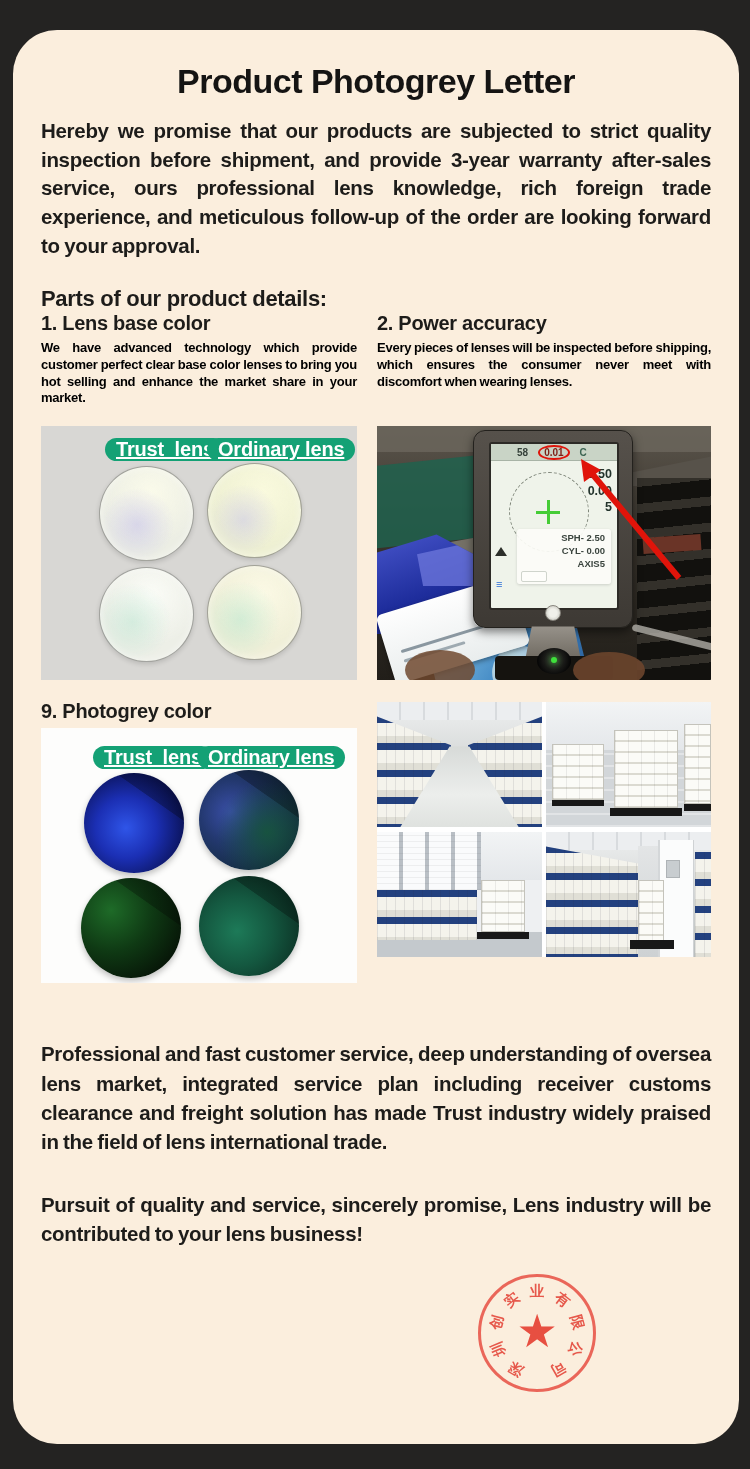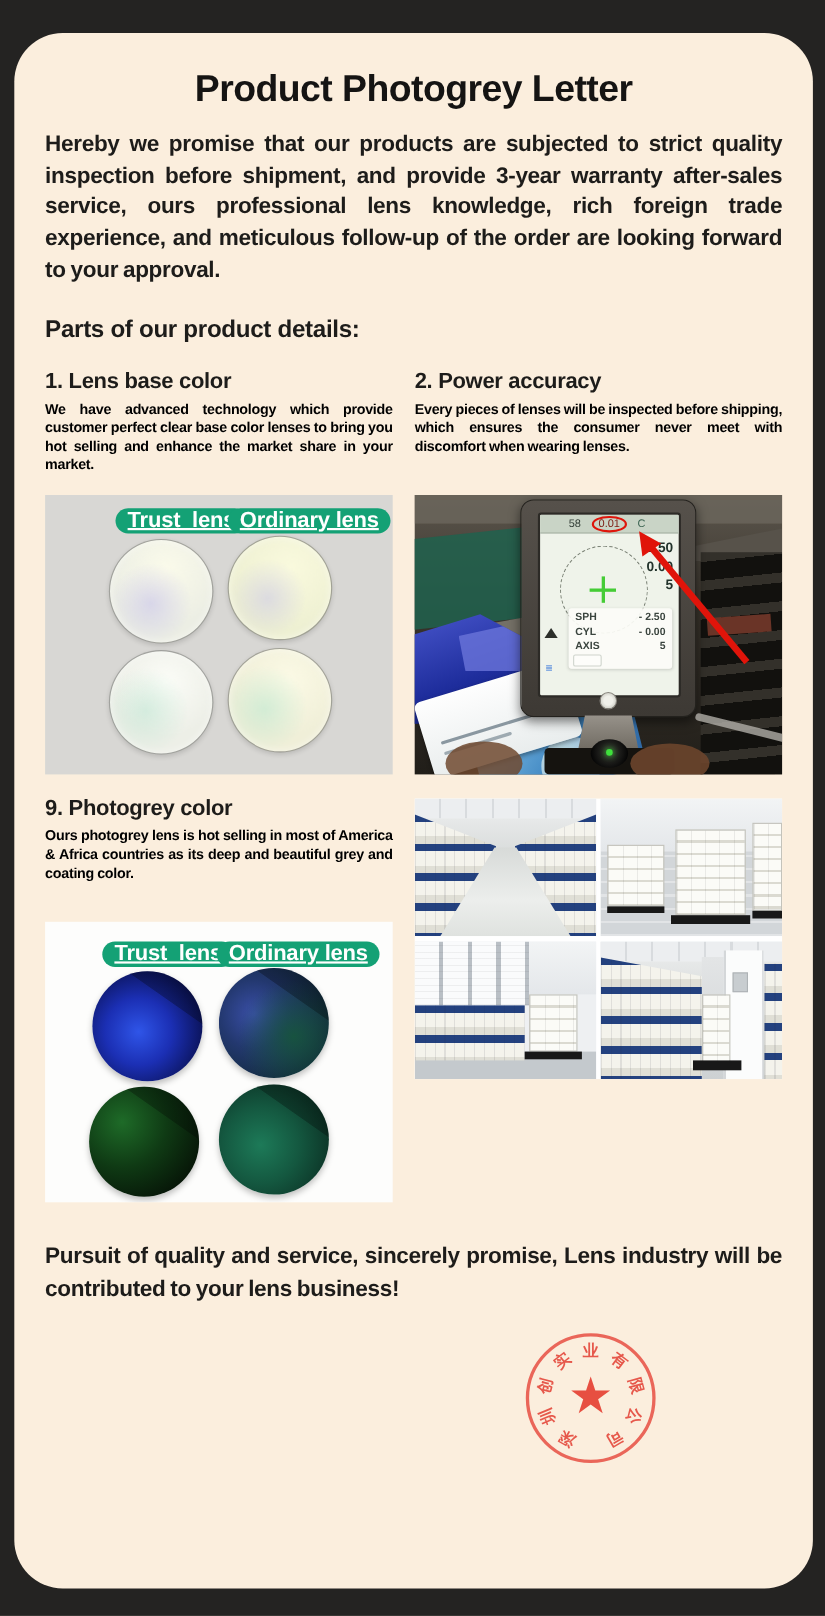--- a/index.html
+++ b/index.html
@@ -17,21 +17,21 @@
   .title {
     text-align:center; font-size:34px; font-weight:800; letter-spacing:-0.5px;
     margin-top:14px; color:#151413;
   }
   .intro {
     margin-top:16px; font-size:20.5px; font-weight:700; letter-spacing:-0.3px;
     word-spacing:-1px; line-height:1.4; text-align:justify; color:#1d1c1a;
   }
   .details-heading { margin-top:26px; font-size:22px; font-weight:800; letter-spacing:-0.3px; }
   .grid {
-    margin-top:24px; display:grid; grid-template-columns:316px 334px;
+    margin-top:0; display:grid; grid-template-columns:316px 334px;
     column-gap:20px; row-gap:20px;
   }
   .sec h3 { font-size:20px; font-weight:800; letter-spacing:-0.3px; margin-bottom:5px; }
   .sec .sbody {
     font-size:13px; font-weight:700; letter-spacing:-0.25px; word-spacing:-0.5px;
     line-height:1.28; text-align:justify; height:84px; color:#000000;
   }
   .photo { position:relative; overflow:hidden; margin-top:2px; }
 
   
@@ -87,36 +87,36 @@
   .pm-books::after { content:""; position:absolute; left:6px; top:58px; width:58px; height:16px;
     background:#7a3b2c; transform:rotate(-4deg); opacity:.85; }
   .pm-shelfplank { position:absolute; right:0; top:30px; width:90px; height:30px; background:#57524a;
     clip-path:polygon(0 60%, 100% 0, 100% 100%, 0 100%); }
   .pm-device { position:absolute; left:96px; top:4px; width:160px; height:198px;
     background:linear-gradient(#56514b, #3d3934); border-radius:12px;
     border:1px solid #23211d; box-shadow:0 4px 10px rgba(0,0,0,.5); }
   .pm-screen { position:absolute; left:15px; top:11px; width:130px; height:168px;
     background:#eff3ea; border-radius:3px; border:2px solid #2c2a26; overflow:hidden; }
   .pm-status { position:absolute; left:0; top:0; width:100%; height:17px; background:#c9d4c6;
-    display:flex; align-items:center; font-size:10px; font-weight:400; color:#35413a;
+    display:flex; align-items:center; font-size:10px; font-weight:700; color:#35413a;
     border-bottom:1px solid #a8b3a6; }
   .pm-status .s1 { margin-left:26px; }
   .pm-status .s2 { margin-left:10px; border:2.5px solid #de150b; border-radius:50%;
     padding:0 4px; color:#7e2117; line-height:1.1; }
   .pm-status .s3 { margin-left:10px; color:#3c6452; }
   .pm-dial { position:absolute; left:18px; top:28px; width:80px; height:80px; border-radius:50%;
     border:1.6px dashed #7e8579; }
   .pm-cross-v { position:absolute; left:56px; top:56px; width:2.5px; height:24px; background:#45cc36; }
   .pm-cross-h { position:absolute; left:45px; top:67px; width:24px; height:2.5px; background:#45cc36; }
   .pm-readout { position:absolute; right:5px; top:22px; text-align:right; font-size:12.5px;
     font-weight:700; color:#23332c; line-height:1.3; }
   .pm-panel { position:absolute; left:26px; right:6px; bottom:24px; background:rgba(252,252,247,.92);
     border-radius:3px; padding:3px 6px 14px; font-size:9.5px; font-weight:700; color:#3a443e;
     box-shadow:0 1px 3px rgba(0,0,0,.15); }
-  .pm-panel .row { display:flex; justify-content:space-between; line-height:1.35; }
+  .pm-panel .row { display:flex; justify-content:flex-end; line-height:1.35; }
   .pm-panel .btn { position:absolute; left:4px; bottom:2px; width:26px; height:11px;
     background:#fdfdfa; border:1px solid #cfd4cc; border-radius:2px; }
   .pm-tri { position:absolute; left:4px; bottom:52px; width:0; height:0;
     border-left:6px solid transparent; border-right:6px solid transparent; border-bottom:9px solid #2c2f2a; }
   .pm-blueicon { position:absolute; left:5px; bottom:18px; color:#2b6ed8; font-size:11px; font-weight:800; }
   .pm-chinlogo { position:absolute; left:71px; bottom:6px; width:16px; height:16px; border-radius:50%;
     background:radial-gradient(circle, #f0f0ea 40%, #b9b9b0 100%); border:1px solid #88857e; }
   .pm-pedestal { position:absolute; left:148px; top:200px; width:56px; height:34px;
     background:linear-gradient(#97928a, #6e6960); clip-path:polygon(12% 0, 88% 0, 100% 100%, 0 100%); }
   .pm-base { position:absolute; left:118px; top:230px; width:118px; height:24px; background:#15130f; border-radius:4px; }
@@ -270,21 +270,20 @@
         <div class="pm-hand2"></div>
         <svg class="pm-arrow" width="334" height="254" viewBox="0 0 334 254">
           <line x1="302" y1="152" x2="212" y2="44" stroke="#e0140a" stroke-width="6"></line>
           <polygon points="204,33 224,44 207,56" fill="#e0140a"></polygon>
         </svg>
       </div>
     </section>
 
     <section class="sec">
       <h3>9. Photogrey color</h3>
-      <p class="sbody">Ours photogrey lens is hot selling in most of America &amp; Africa countries as its deep and beautiful grey and coating color.</p>
       <div class="photo photo-lens3">
         <div class="pill" style="left:52px; top:18px;">Trust  lens</div>
         <div class="pill" style="left:156px; top:18px;">Ordinary lens</div>
         <div class="lens l3a" style="left:43px; top:45px;">
             <div class="facet"></div>
           </div>
         <div class="lens l3b" style="left:158px; top:42px;">
             <div class="facet"></div>
           </div>
         <div class="lens l3c" style="left:40px; top:150px;">
@@ -331,20 +330,21 @@
           <div class="col4"></div>
           <div class="panel4"></div>
           <div class="rr4 rackpat"></div>
           <div class="stack" style="left:92px; top:48px; width:26px; height:62px;"></div>
           <div class="pallet" style="left:84px; top:108px; width:44px; height:9px;"></div>
         </div>
       </div>
     </section>
   </div>
 
+  <p class="outro">Professional and fast customer service, deep understanding of oversea lens market, integrated service plan including receiver customs clearance and freight solution has made Trust industry widely praised in the field of lens international trade.</p>
   <p class="outro outro2">Pursuit of quality and service, sincerely promise, Lens industry will be contributed to your lens business!</p>
 
   <div class="footer">
     <div class="stamp">
       <div class="stamp-arc">
           <span style="transform: rotate(-150deg) translateY(-42px);">深</span>
           <span style="transform: rotate(-112.5deg) translateY(-42px);">圳</span>
           <span style="transform: rotate(-75deg) translateY(-42px);">创</span>
           <span style="transform: rotate(-37.5deg) translateY(-42px);">实</span>
           <span style="transform: rotate(0deg) translateY(-42px);">业</span>

